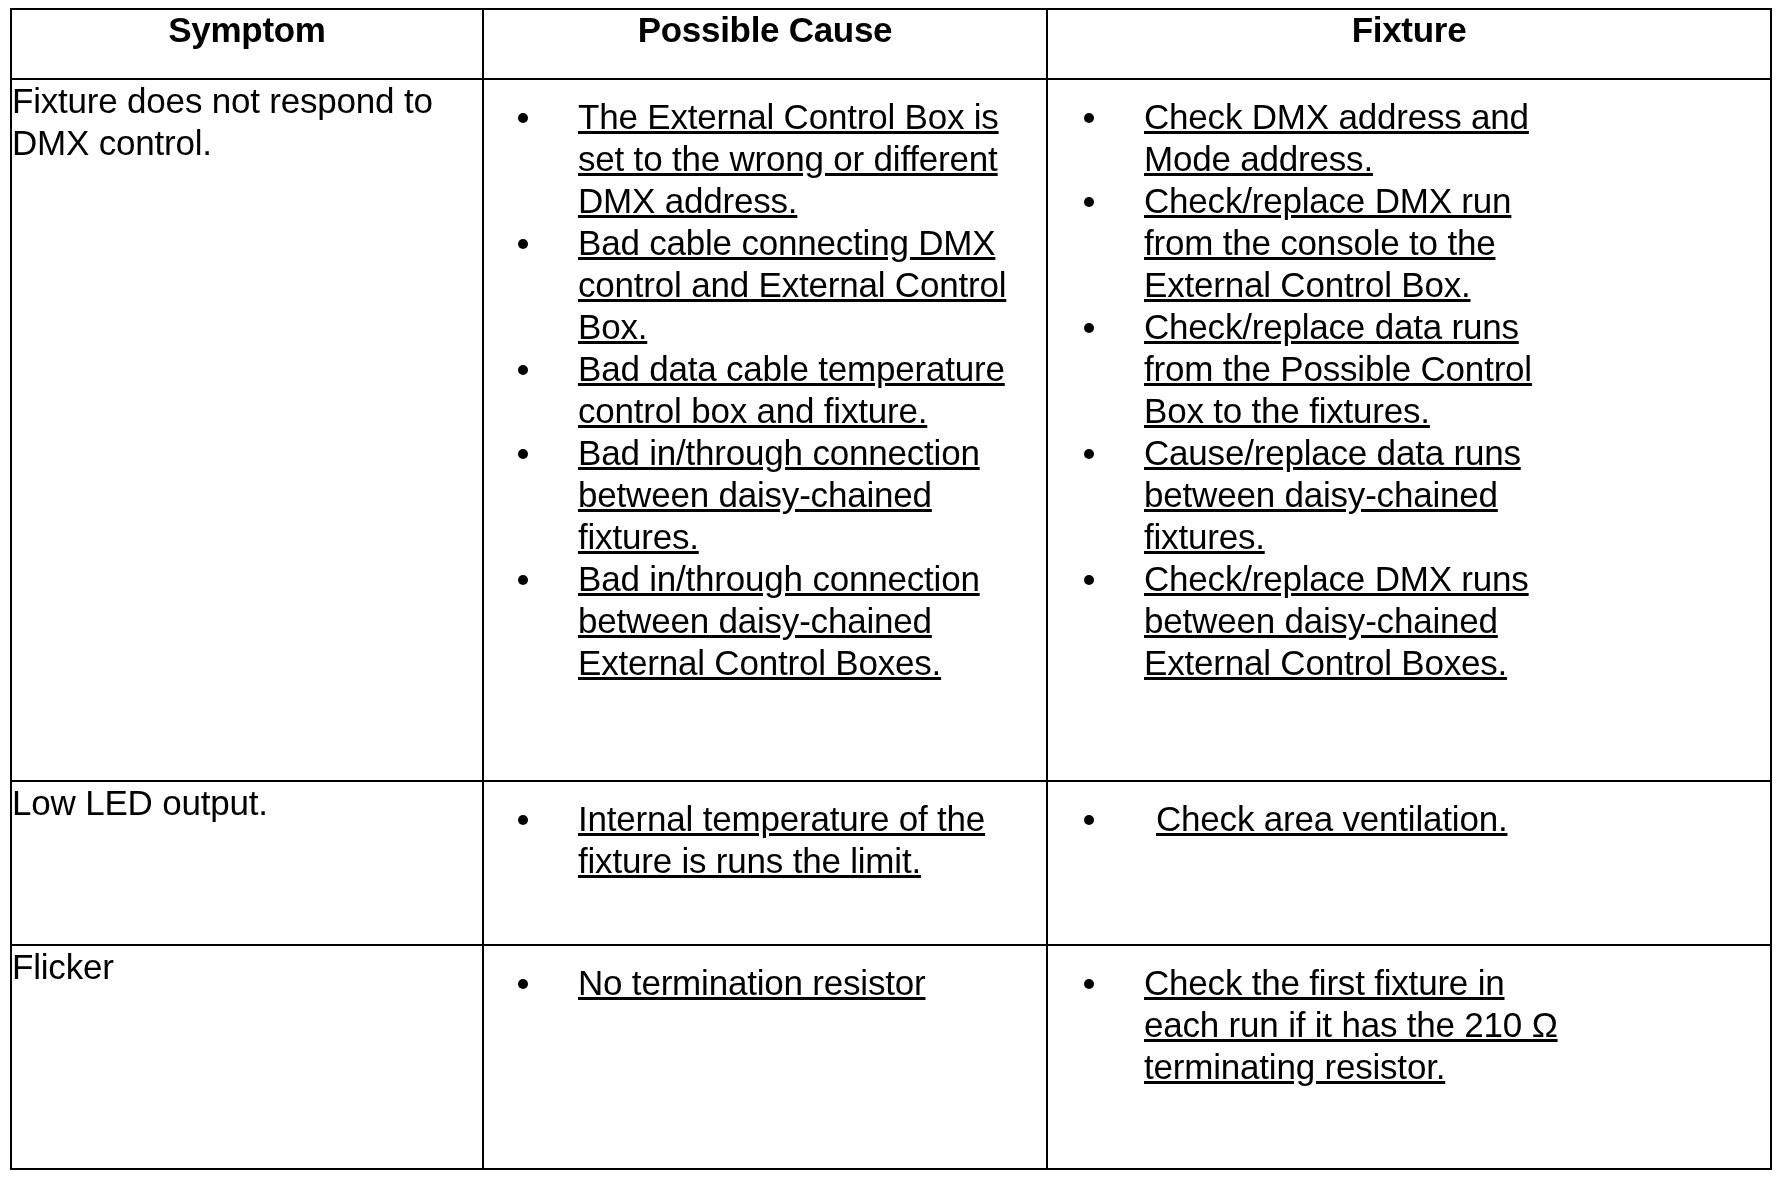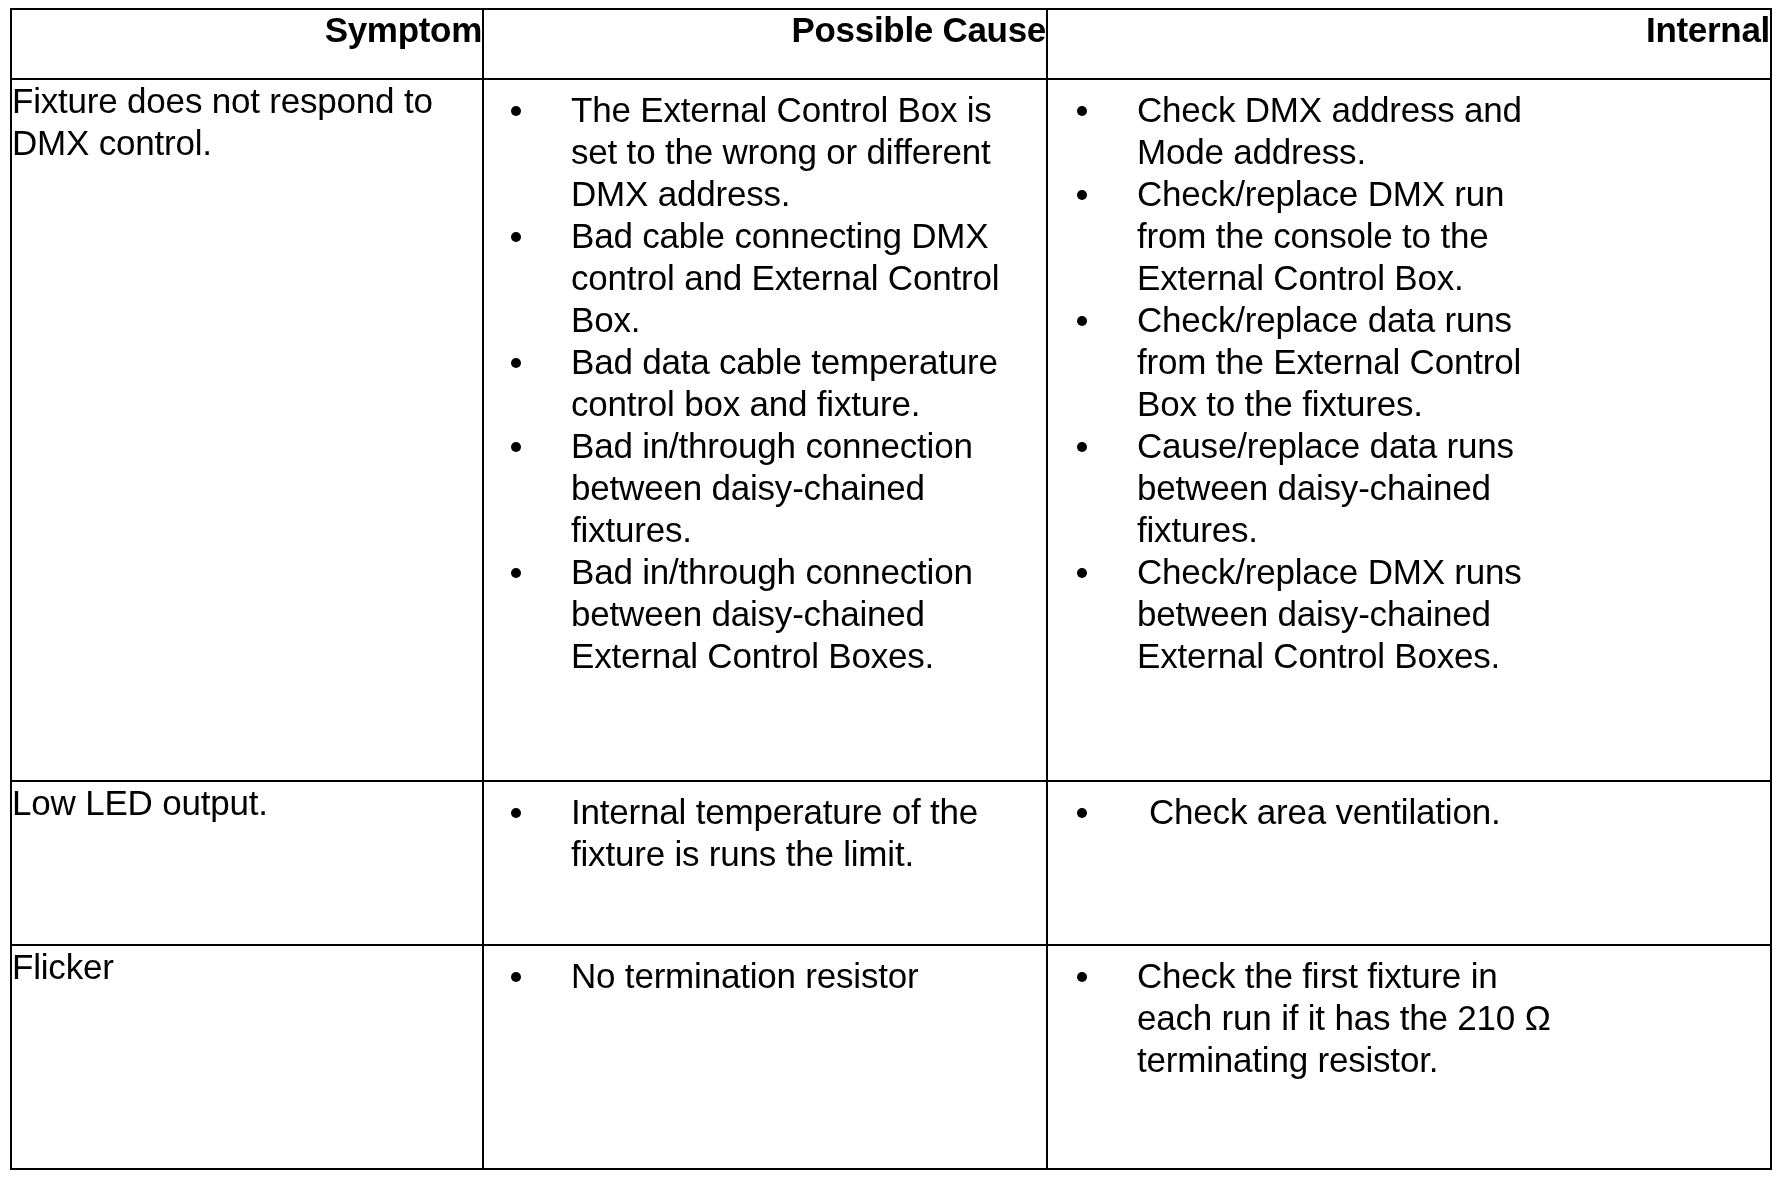--- a/index.html
+++ b/index.html
@@ -42,21 +42,21 @@
   }
 
   
   col.col-symptom  { width: 472px; }
   col.col-cause    { width: 564px; }
   col.col-solution { width: 724px; }
 
   
   thead th {
     height: 70px;
-    text-align: right;
+    text-align: center;
     font-weight: bold;
     font-size: 35px;
     line-height: 40px;
     letter-spacing: -0.3px;
     padding: 14px 0 0 16px;
     box-sizing: border-box;
   }
 
   
   td.symptom-cell {
@@ -66,21 +66,22 @@
     letter-spacing: -0.2px;
   }
 
   td.list-cell {
     padding: 14px 10px 14px 8px;
   }
 
   ul.bullets {
     list-style: none;
     margin: 0;
-    padding: 9px;
+    padding: 16px;
+    text-decoration: underline;
   }
 
   ul.bullets > li {
     position: relative;
     padding-left: 78px;
     font-size: 35px;
     line-height: 42px;
     letter-spacing: -0.2px;
     margin: 0 0 0 0;
   }
@@ -121,21 +122,21 @@
     <colgroup>
       <col class="col-symptom">
       <col class="col-cause">
       <col class="col-solution">
     </colgroup>
 
     <thead>
       <tr>
         <th>Symptom</th>
         <th>Possible Cause</th>
-        <th>Internal</th>
+        <th>Fixture</th>
       </tr>
     </thead>
 
     <tbody>
 
       <tr class="row-dmx">
 
         <td class="symptom-cell">
           <span>Fixture does not respond to DMX control.</span>
         </td>
@@ -170,21 +171,21 @@
             <li>
               <span class="bullet-dot"></span>
               <span class="sol-text">Check DMX address and Mode address.</span>
             </li>
             <li>
               <span class="bullet-dot"></span>
               <span class="sol-text">Check/replace DMX run from the console to the External Control Box.</span>
             </li>
             <li>
               <span class="bullet-dot"></span>
-              <span class="sol-text">Check/replace data runs from the External Control Box to the fixtures.</span>
+              <span class="sol-text">Check/replace data runs from the Possible Control Box to the fixtures.</span>
             </li>
             <li>
               <span class="bullet-dot"></span>
               <span class="sol-text">Cause/replace data runs between daisy-chained fixtures.</span>
             </li>
             <li>
               <span class="bullet-dot"></span>
               <span class="sol-text">Check/replace DMX runs between daisy-chained External Control Boxes.</span>
             </li>
           </ul>

